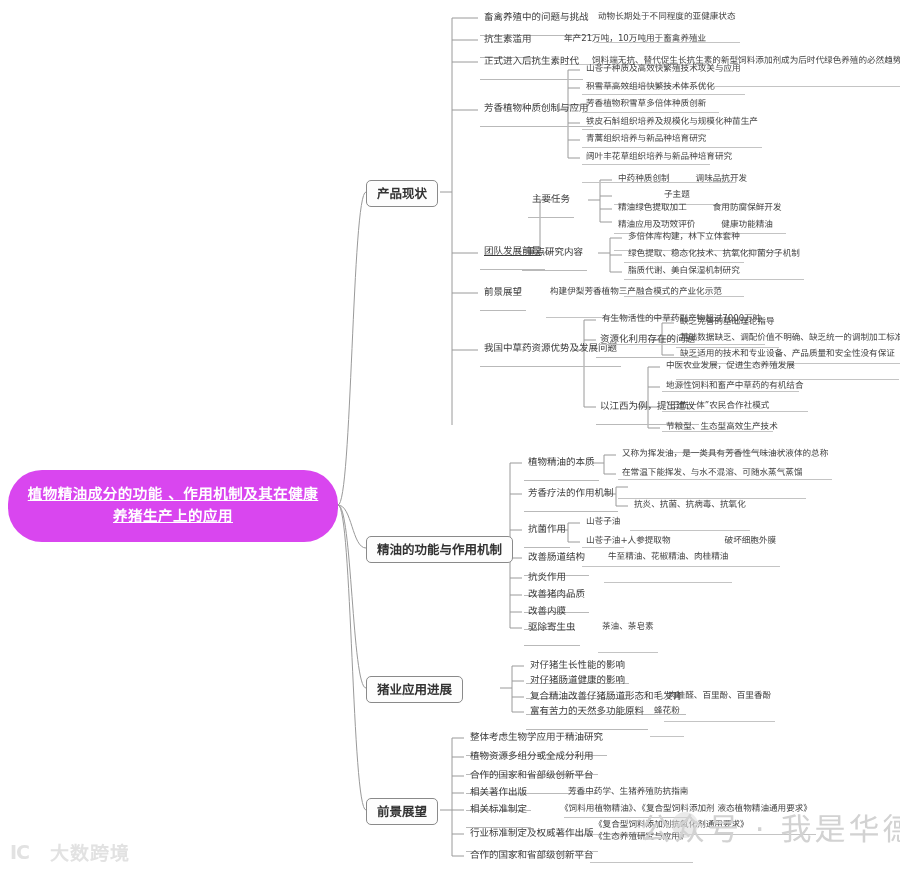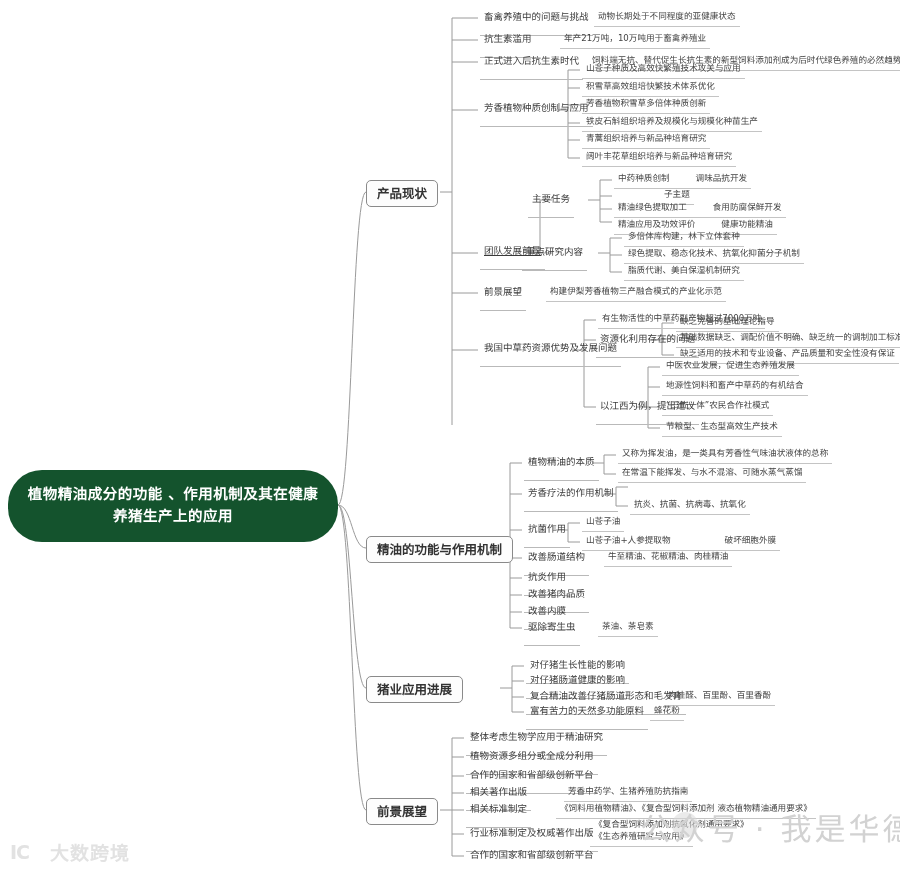--- a/index.html
+++ b/index.html
@@ -59,21 +59,21 @@
     border-bottom:1px solid #b9b9b9;
   }
 
   
   .leaf{
     position:absolute;
     font-size:8.6px;
     color:#444;
     white-space:nowrap;
     line-height:1.25;
-    padding:1px 4px 4px 4px;
+    padding:1px 4px 20px 4px;
     border-bottom:1px solid #c4c4c4;
   }
   .leaf.nb{border-bottom:none;}
   .leaf .sp{display:inline-block;width:26px;}
   .leaf .sp-lg{display:inline-block;width:54px;}
 
   
   .wm-right{
     position:absolute;
     left:640px;top:804px;
@@ -207,21 +207,21 @@
       <path d="M452 738 H464"></path>
       <path d="M452 757 H464"></path>
       <path d="M452 776 H464"></path>
       <path d="M452 793 H464"></path>
       <path d="M452 810 H464"></path>
       <path d="M452 834 H464"></path>
       <path d="M452 856 H464"></path>
     </g>
   </svg>
 
-  <div class="root" style="background: #14532d;">植物精油成分的功能 、作用机制及其在健康养猪生产上的应用</div>
+  <div class="root" style="background: #d946ef; text-decoration: underline;">植物精油成分的功能 、作用机制及其在健康养猪生产上的应用</div>
 
   <div class="l2" style="left:366px;top:180px;">产品现状</div>
   <div class="l2" style="left:366px;top:536px;">精油的功能与作用机制</div>
   <div class="l2" style="left:366px;top:676px;">猪业应用进展</div>
   <div class="l2" style="left:366px;top:798px;">前景展望</div>
 
   <div class="l3" style="left:480px;top:10px;">畜禽养殖中的问题与挑战</div>
   <div class="leaf" style="left:594px;top:10px;">动物长期处于不同程度的亚健康状态</div>
 
   <div class="l3" style="left:480px;top:32px;">抗生素滥用</div>

